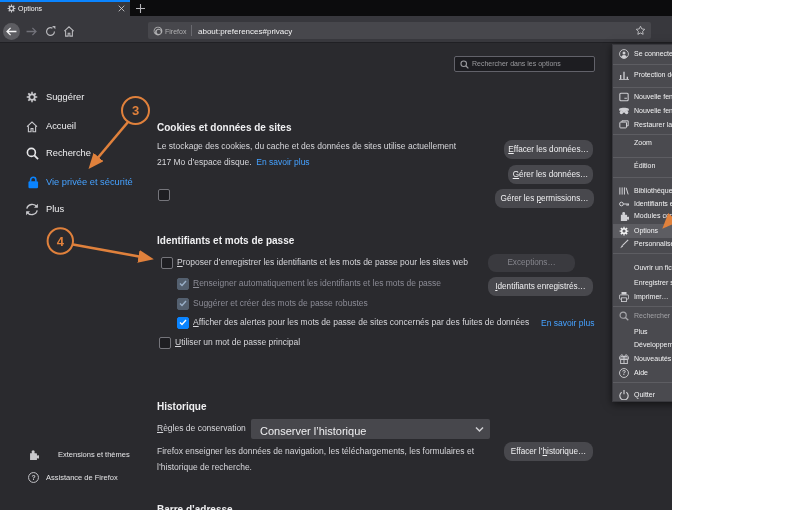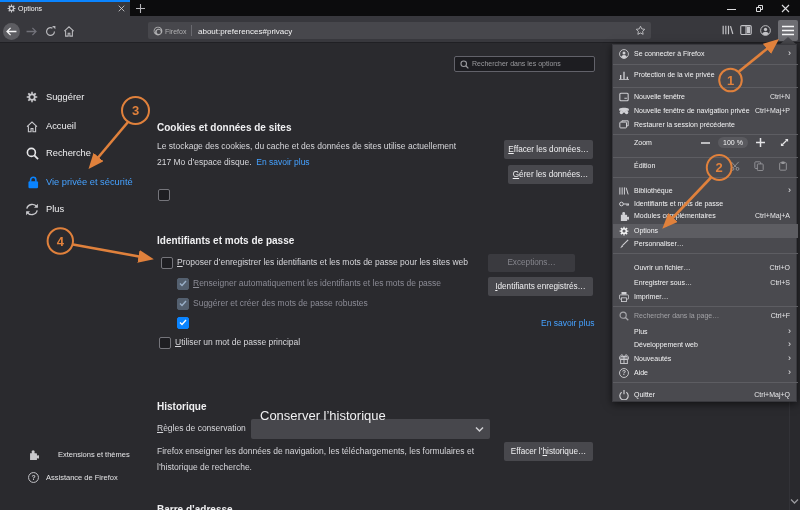--- a/index.html
+++ b/index.html
@@ -1,15 +1,15 @@
 <!DOCTYPE html>
 <html><head><meta charset="utf-8">
 <style>
 html,body{margin:0;padding:0;}
-#app{position:relative;width:800px;height:510px;background:#2a2a2e;overflow:hidden;
+#app{position:relative;width:672px;height:510px;background:#2a2a2e;overflow:hidden;
   font-family:"Liberation Sans",sans-serif;color:#f9f9fa;}
 .a{position:absolute;}
 .txt{white-space:nowrap;}
 
 #tbar{left:0;top:0;width:800px;height:16px;background:#0c0c0d;}
 #tab{left:0;top:0;width:130px;height:16px;background:#38383d;border-top:2px solid #0a84ff;box-sizing:border-box;}
 #tabtitle{left:18px;top:3px;font-size:7px;color:#f4f4f5;line-height:12px;}
 
 #nav{left:0;top:16px;width:800px;height:26px;background:#38383d;border-bottom:1px solid #202024;box-sizing:content-box;}
 #urlbar{left:148px;top:22px;width:503px;height:17px;background:#47474c;border-radius:2px;}
@@ -17,21 +17,21 @@
 
 #hambtn{left:778px;top:20px;width:20px;height:21px;background:#6e6e73;border-radius:2px;}
 
 #content{left:0;top:43px;width:800px;height:467px;background:#2a2a2e;}
 .sidetext{font-size:9.3px;color:#f0f0f2;}
 .sideblue{color:#45a1ff;}
 .h2{font-size:10px;font-weight:bold;color:#f0f0f2;}
 .body{font-size:8.5px;color:#d7d7db;}
 .dim{color:#8c8c96;}
 .link{color:#45a1ff;}
-.btn{background:#48484d;border-radius:2px;font-size:8.2px;color:#f0f0f2;text-align:center;white-space:nowrap;}
+.btn{background:#48484d;border-radius:8px;font-size:8.2px;color:#f0f0f2;text-align:center;white-space:nowrap;}
 .btn.dis{background:#3a3a3f;color:#85858c;}
 .cb{width:10px;height:10px;border:1px solid #75757b;border-radius:2px;background:#1e1e22;}
 .cb.on{background:#0a84ff;border-color:#0a84ff;}
 .cb.ondis{background:#54606f;border-color:#54606f;}
 
 #panel{left:612px;top:44px;width:185px;height:358px;background:#4a4a4f;
  box-shadow:0 2px 8px rgba(0,0,0,.6);border:1px solid #39393e;box-sizing:border-box;}
 .mrow{position:absolute;left:0;width:185px;height:14px;line-height:14px;font-size:7px;color:#f3f3f4;}
 .mrow .lbl{position:absolute;left:21px;top:0;}
 .mrow .sc{position:absolute;right:8px;top:0;color:#e8e8ea;}
@@ -156,48 +156,50 @@
       <path stroke="#9a9a9e" stroke-width="1.9" d="M9 9l4 4"></path>
     </svg>
  <div class="a txt" style="left:472px;top:60px;font-size:7px;color:#9a9a9e">Rechercher dans les options</div>
 
  <div class="a txt h2" style="left:157px;top:122px">Cookies et données de sites</div>
  <div class="a txt body" style="left:157px;top:141px">Le stockage des cookies, du cache et des données de sites utilise actuellement</div>
  <div class="a txt body" style="left:157px;top:157px">217 Mo d’espace disque.&nbsp; <span class="link">En savoir plus</span></div>
  <div class="a cb" style="left:158px;top:189px"></div>
  <div class="a btn" style="left:504px;top:140px;width:89px;height:19px;line-height:19px"><u>E</u>ffacer les données…</div>
  <div class="a btn" style="left:508px;top:165px;width:85px;height:19px;line-height:19px"><u>G</u>érer les données…</div>
+ <div class="a btn" style="left:495px;top:189px;width:99px;height:19px;line-height:19px">Gérer les <u>p</u>ermissions…</div>
 
  <div class="a txt h2" style="left:157px;top:235px">Identifiants et mots de passe</div>
  <div class="a cb" style="left:161px;top:257px"></div>
  <div class="a txt body" style="left:177px;top:257px"><u>P</u>roposer d’enregistrer les identifiants et les mots de passe pour les sites web</div>
  <div class="a btn dis" style="left:488px;top:254px;width:87px;height:18px;line-height:18px">Exceptions…</div>
  <div class="a cb ondis" style="left:177px;top:278px"></div>
  <svg class="a" style="left:178.5px;top:280px" width="8" height="7" viewBox="0 0 8 7">
       <path fill="none" stroke="#9ab0c9" stroke-width="1.4" d="M1 3.5l2 2L7 1"></path>
     </svg>
  <div class="a btn" style="left:488px;top:277px;width:105px;height:19px;line-height:19px"><u>I</u>dentifiants enregistrés…</div>
  <div class="a txt body dim" style="left:193px;top:278px"><u>R</u>enseigner automatiquement les identifiants et les mots de passe</div>
  <div class="a cb ondis" style="left:177px;top:298px"></div>
  <svg class="a" style="left:178.5px;top:300px" width="8" height="7" viewBox="0 0 8 7">
       <path fill="none" stroke="#9ab0c9" stroke-width="1.4" d="M1 3.5l2 2L7 1"></path>
     </svg>
  <div class="a txt body dim" style="left:193px;top:298px">Suggérer et créer des mots de passe robustes</div>
  <div class="a cb on" style="left:177px;top:317px"></div>
  <svg class="a" style="left:178.5px;top:319px" width="8" height="7" viewBox="0 0 8 7">
       <path fill="none" stroke="#fff" stroke-width="1.4" d="M1 3.5l2 2L7 1"></path>
     </svg>
+ <div class="a txt body" style="left:193px;top:317px"><u>A</u>fficher des alertes pour les mots de passe de sites concernés par des fuites de données</div>
  <div class="a txt" style="left:541px;top:318px;font-size:8.5px"><span class="link">En savoir plus</span></div>
  <div class="a cb" style="left:159px;top:337px"></div>
  <div class="a txt body" style="left:175px;top:337px"><u>U</u>tiliser un mot de passe principal</div>
 
  <div class="a txt h2" style="left:157px;top:401px">Historique</div>
  <div class="a txt body" style="left:157px;top:423px"><u>R</u>ègles de conservation</div>
  <div class="a" style="left:251px;top:419px;width:239px;height:20px;background:#47474c;border-radius:2px"></div>
- <div class="a txt" style="left:260px;top:408px;font-size:13px;color:#f0f0f2">Conserver l’historique</div>
+ <div class="a txt" style="left:260px;top:425px;font-size:11px;color:#f0f0f2">Conserver l’historique</div>
  <svg class="a" style="left:475px;top:426px" width="9" height="7" viewBox="0 0 9 7">
       <path fill="none" stroke="#d0d0d4" stroke-width="1.5" d="M1 1.5l3.5 3.5L8 1.5"></path>
     </svg>
  <div class="a txt body" style="left:157px;top:446px">Firefox enseigner les données de navigation, les téléchargements, les formulaires et</div>
  <div class="a txt body" style="left:157px;top:462px">l’historique de recherche.</div>
  <div class="a btn" style="left:504px;top:442px;width:89px;height:19px;line-height:19px">Effacer l’<u>h</u>istorique…</div>
  <div class="a txt h2" style="left:157px;top:504px">Barre d’adresse</div>
 
  <svg class="a" style="left:779px;top:37px" width="18" height="8" viewBox="0 0 18 8">
       <path fill="#4a4a4f" d="M9 0l9 8H0z"></path>

